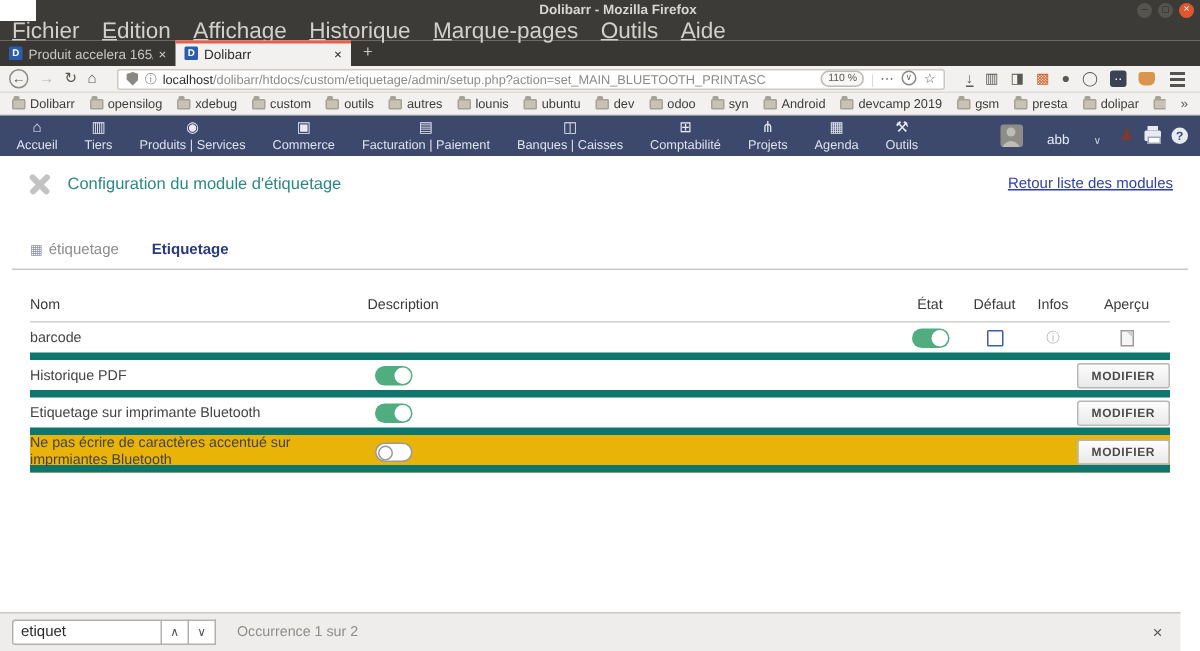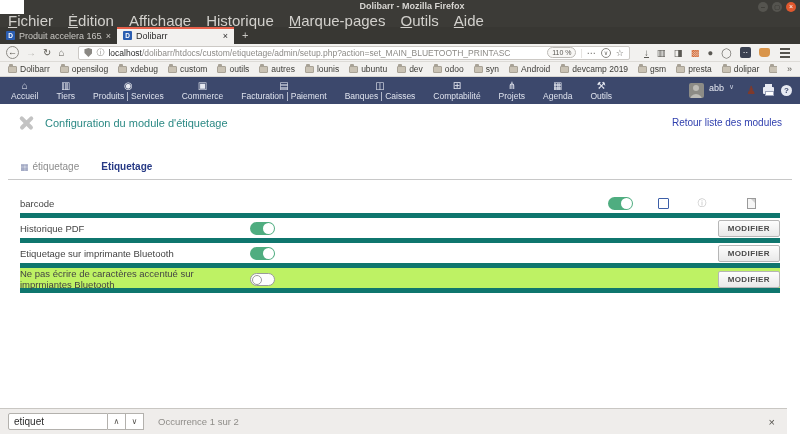--- a/index.html
+++ b/index.html
@@ -75,21 +75,21 @@
   .bm-folder { width:9px; height:7px; background:#c9c2b4; border:1px solid #a8a296; border-radius:1px; position:relative; flex:0 0 auto; }
   .bm-folder::before { content:""; position:absolute; top:-3px; left:0; width:4px; height:2px; background:#a8a296; border-radius:1px 1px 0 0; }
   .bm-overflow { margin-left:auto; color:#5a5853; font-size:9px; }
 
   
   .navbar { height:27px; background:#3c486c; display:flex; align-items:center; padding:0 8px 0 2px; }
   .nav-items { display:flex; align-items:flex-start; }
   .nav-item { display:flex; flex-direction:column; align-items:center; gap:0; padding:1px 9px; }
   .nav-ic { color:#e7eaf2; font-size:10px; line-height:11px; }
   .nav-label { color:#dfe3ee; font-size:8.5px; white-space:nowrap; }
-  .nav-user { margin-left:auto; display:flex; align-items:flex-start; gap:5px; }
+  .nav-user { margin-left:auto; display:flex; align-items:flex-end; gap:16px; }
   .avatar { width:15px; height:15px; background:#8d8c86; border-radius:2px; position:relative; overflow:hidden; }
   .avatar::before { content:""; position:absolute; top:2px; left:4.5px; width:6px; height:6px; border-radius:50%; background:#bdbcb6; }
   .avatar::after { content:""; position:absolute; bottom:-2px; left:1.5px; width:12px; height:6px; border-radius:6px 6px 0 0; background:#bdbcb6; }
   .user-name { color:#e7eaf2; font-size:9px; }
   .user-caret { color:#c7cddd; font-size:7px; }
   .nav-right-icons { display:flex; align-items:center; gap:7px; margin-left:12px; }
   [data-name="bug-icon"] { color:#7e3a2c; font-size:11px; line-height:11px; }
   [data-name="print-icon"] { width:11px; height:7px; background:#e7eaf2; border-radius:1px; position:relative; }
   [data-name="print-icon"]::before { content:""; position:absolute; top:-3px; left:2px; width:7px; height:3px; background:#e7eaf2; }
   [data-name="print-icon"]::after { content:""; position:absolute; bottom:-2px; left:2px; width:7px; height:3px; background:#fff; border:0.5px solid #9aa2ba; }
@@ -99,37 +99,37 @@
 
   
   .content { position:relative; height:304px; background:#fff; }
   .page-head { display:flex; align-items:center; margin:10px 18px 0 18px; }
   .tools-ic { width:17px; height:17px; position:relative; margin-right:10px; flex:0 0 auto; }
   .tools-ic::before, .tools-ic::after { content:""; position:absolute; top:7px; left:0; width:17px; height:3.5px;
     background:#c3c3c3; border-radius:2px; }
   .tools-ic::before { transform:rotate(45deg); }
   .tools-ic::after { transform:rotate(-45deg); }
   .page-title { color:#2b8984; font-size:11px; }
-  .back-link { margin-left:auto; color:#2f3fae; font-size:10px; }
+  .back-link { margin-left:auto; color:#2f3fae; font-size:10px;text-decoration:underline; }
 
   .tabs-row { margin:30px 0 0 20px; display:flex; align-items:center; gap:22px; }
   .mtab { display:flex; align-items:center; gap:4px; font-size:10px; }
   .mtab-ic { color:#8a93b5; font-size:9px; }
   .mtab.inactive { color:#8c8c8c; }
   .mtab.active { color:#273a85; font-weight:bold; }
   .tabs-hr { border:0; border-top:1px solid #c8c8c8; margin:7px 8px 0 8px; }
 
   .section-title { margin:24px 0 0 20px; color:#2b8984; font-size:10.5px; }
 
   .tbl { margin:13px 20px 0 20px; }
   .trow { display:grid; grid-template-columns:225px 1fr 48px 38px 40px 58px; align-items:center; }
   .thead { height:22px; font-size:9.5px; color:#3a3a3a; border-bottom:1px solid #cfcfcf; }
   .th-c { text-align:center; }
   .rrow { height:25px; border-bottom:5px solid #0f766e; font-size:9.5px; color:#444; }
-  .rrow.hl { background:#bef264; }
+  .rrow.hl { background:#eab308; }
   .cell-c { display:flex; justify-content:center; }
   .toggle { width:25px; height:13px; border-radius:7px; position:relative; display:inline-block; }
   .toggle.on { background:#4fad80; }
   .toggle.on::after { content:""; position:absolute; right:1px; top:1px; width:11px; height:11px; border-radius:50%; background:#fff; }
   .toggle.off { border:1.5px solid #9a9a9a; background:#fdfdfd; }
   .toggle.off::after { content:""; position:absolute; left:1px; top:1px; width:8px; height:8px; border-radius:50%;
     background:#fff; border:1.5px solid #9a9a9a; }
   .chk { width:11px; height:11px; background:#fff; border:1.5px solid #3d5fa8; border-radius:1px; }
   .info-mini { color:#b9b9b9; font-size:9px; }
   .page-ic { width:9px; height:11px; background:#f6f6f6; border:1px solid #9a9a9a; position:relative; }
@@ -405,20 +405,28 @@
         <span data-name="tab-module-label">étiquetage</span>
       </span>
       <span class="mtab active" data-name="tab-etiquetage">
         <span data-name="tab-etiquetage-label">Etiquetage</span>
       </span>
     </div>
     <hr class="tabs-hr" data-name="tabs-divider">
 
 
     <div class="tbl" data-name="models-table">
+      <div class="trow thead" data-name="table-header-row">
+        <span data-name="col-nom">Nom</span>
+        <span data-name="col-description">Description</span>
+        <span class="th-c" data-name="col-etat">État</span>
+        <span class="th-c" data-name="col-defaut">Défaut</span>
+        <span class="th-c" data-name="col-infos">Infos</span>
+        <span class="th-c" data-name="col-apercu">Aperçu</span>
+      </div>
 
       <div class="trow rrow" data-name="table-row-model">
         <span data-name="model-name">barcode</span>
         <span data-name="model-description"></span>
         <span class="cell-c">
             <span class="toggle on" data-name="etat-toggle"></span>
           </span>
         <span class="cell-c">
             <span class="chk" data-name="defaut-checkbox"></span>
           </span>

